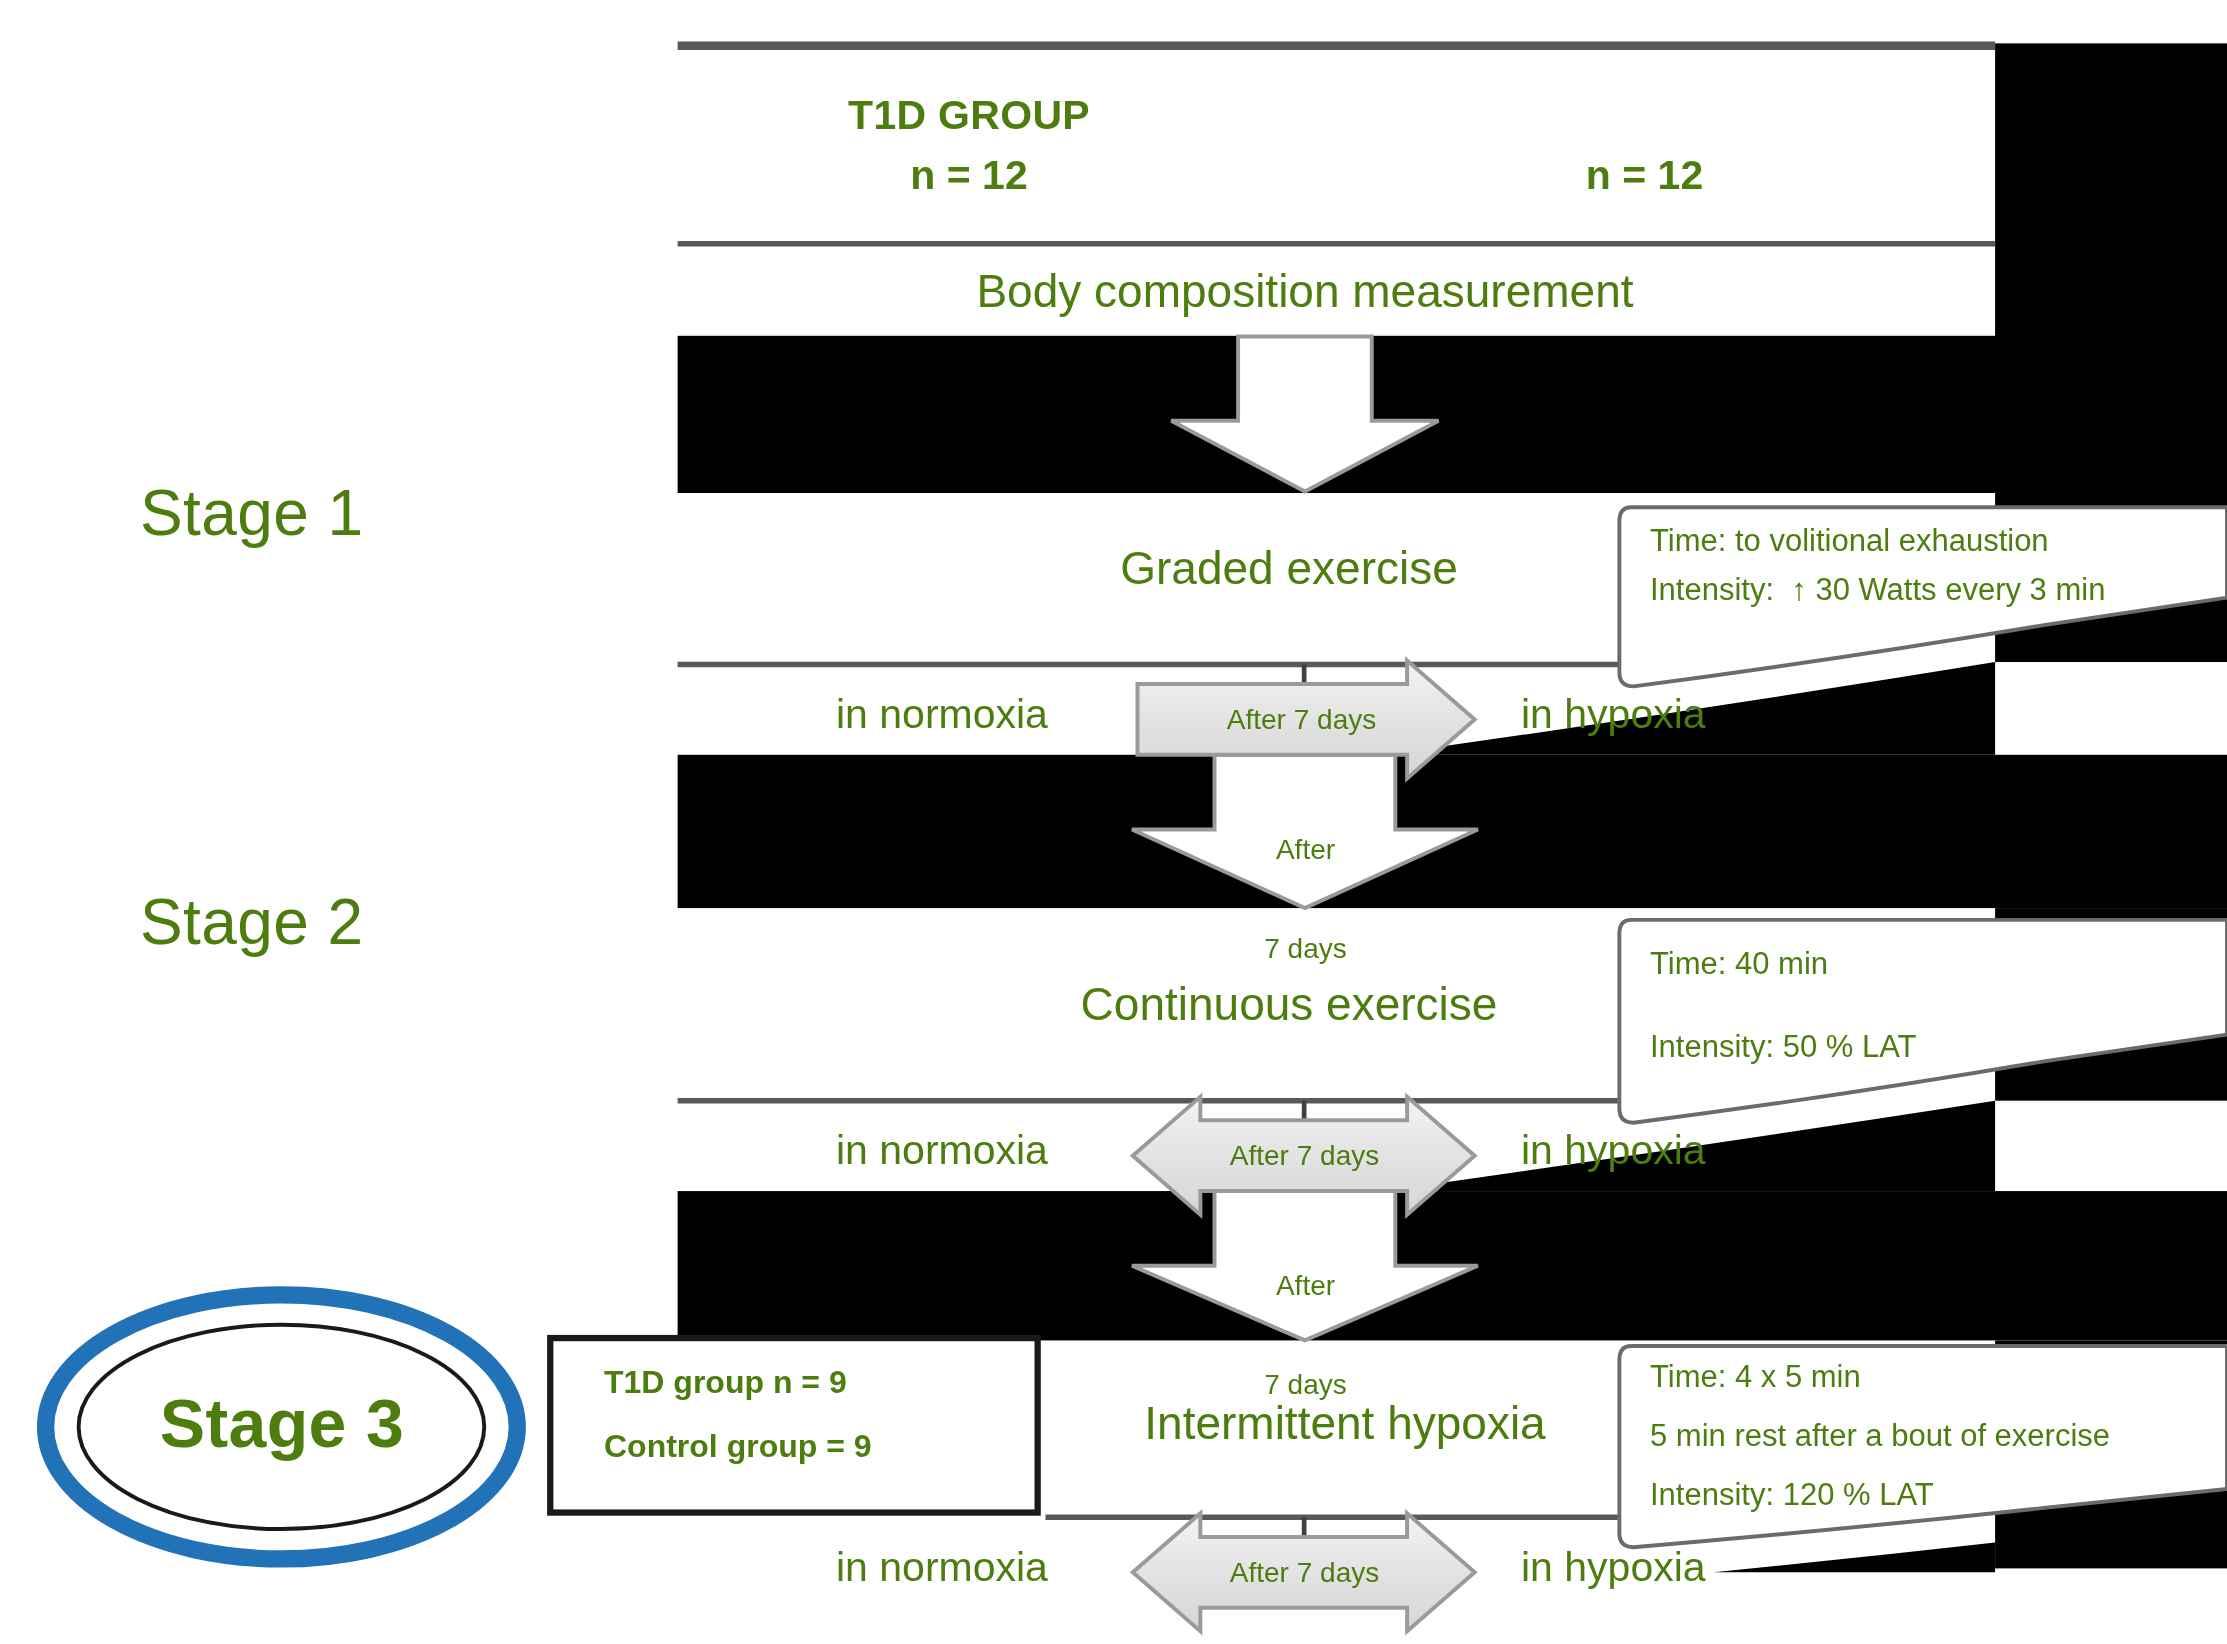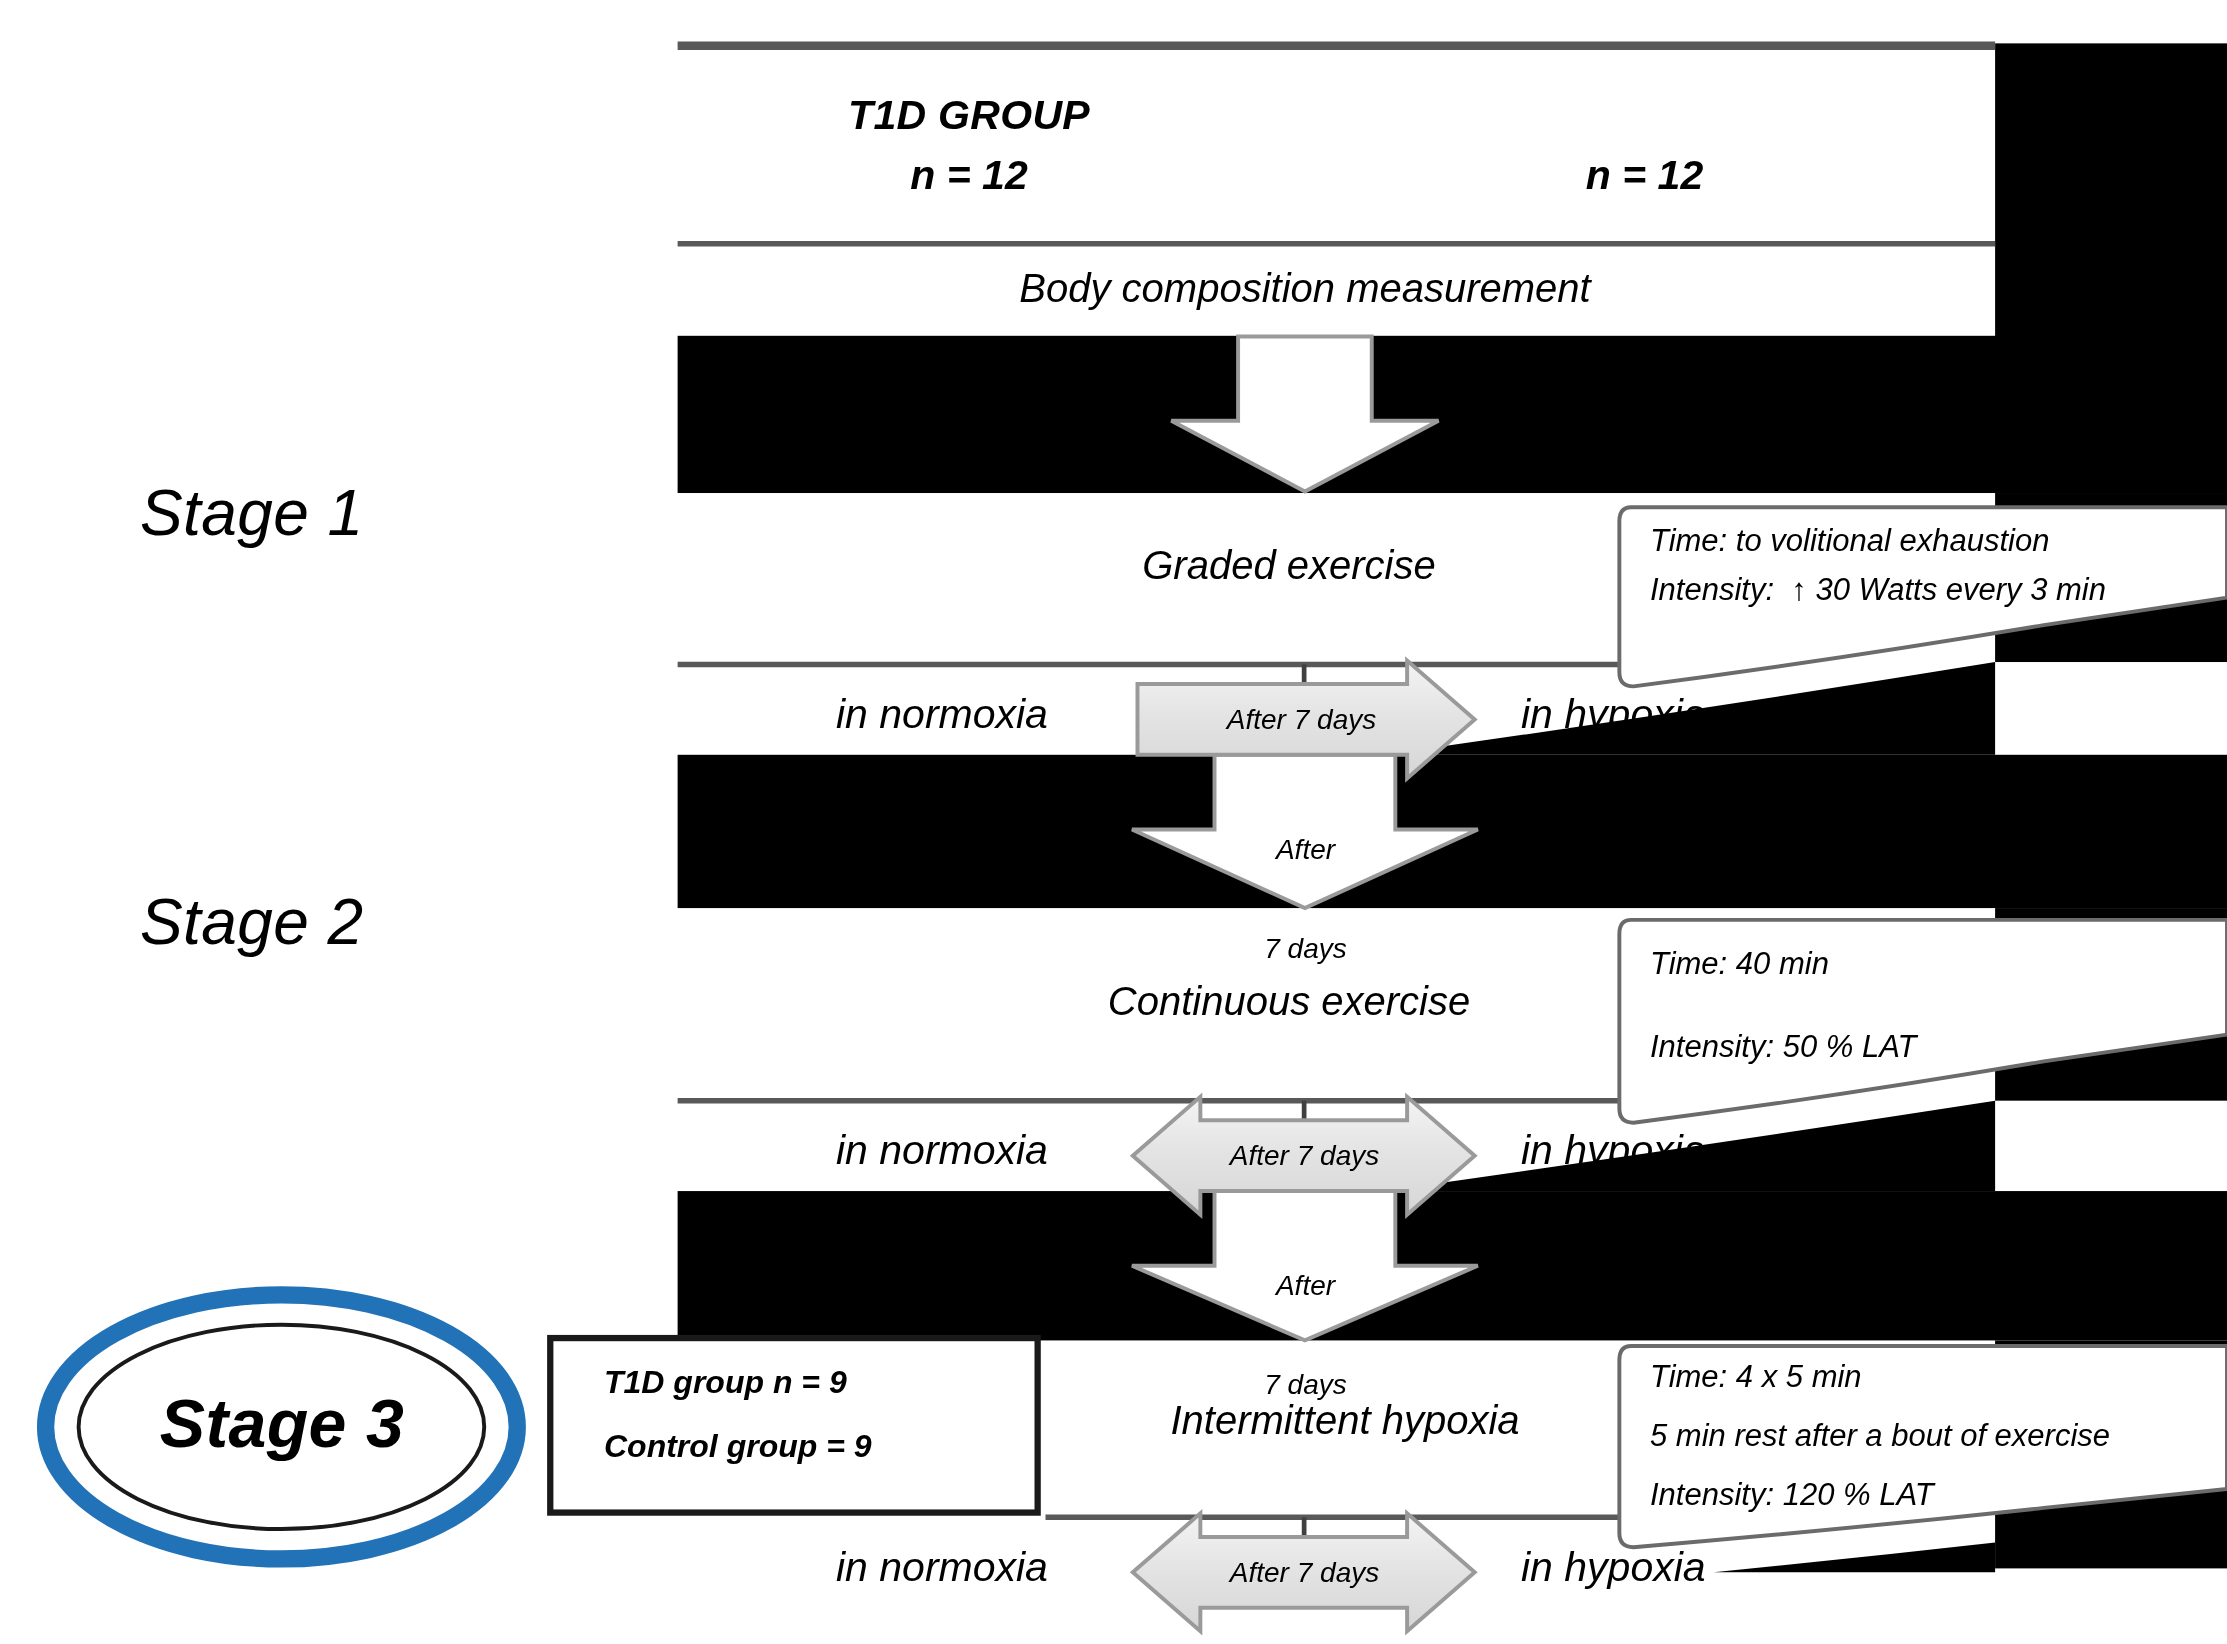--- a/index.html
+++ b/index.html
@@ -18,24 +18,23 @@
     overflow: hidden;
   }
   #art {
     position: absolute;
     left: 0; top: 0;
     width: 2227px;
     height: 1644px;
   }
   .lyr {
     position: absolute;
-    color: #000000;
+    color: #4d7c0f;
     white-space: pre;
     line-height: 1.12;
-    font-style: italic;
   }
   .ctr { text-align: center; }
 
   
   .stage-label {
     font-size: 64px;
     font-weight: 400;
     letter-spacing: 0.4px;
   }
   .stage3-label {
@@ -50,21 +49,21 @@
     font-weight: 700;
     letter-spacing: 0.3px;
   }
   .group-n {
     font-size: 41px;
     font-weight: 700;
   }
 
   
   .step-title {
-    font-size: 40px;
+    font-size: 46px;
     font-weight: 400;
   }
 
   
   .cond {
     font-size: 41px;
     font-weight: 400;
   }
 
   

